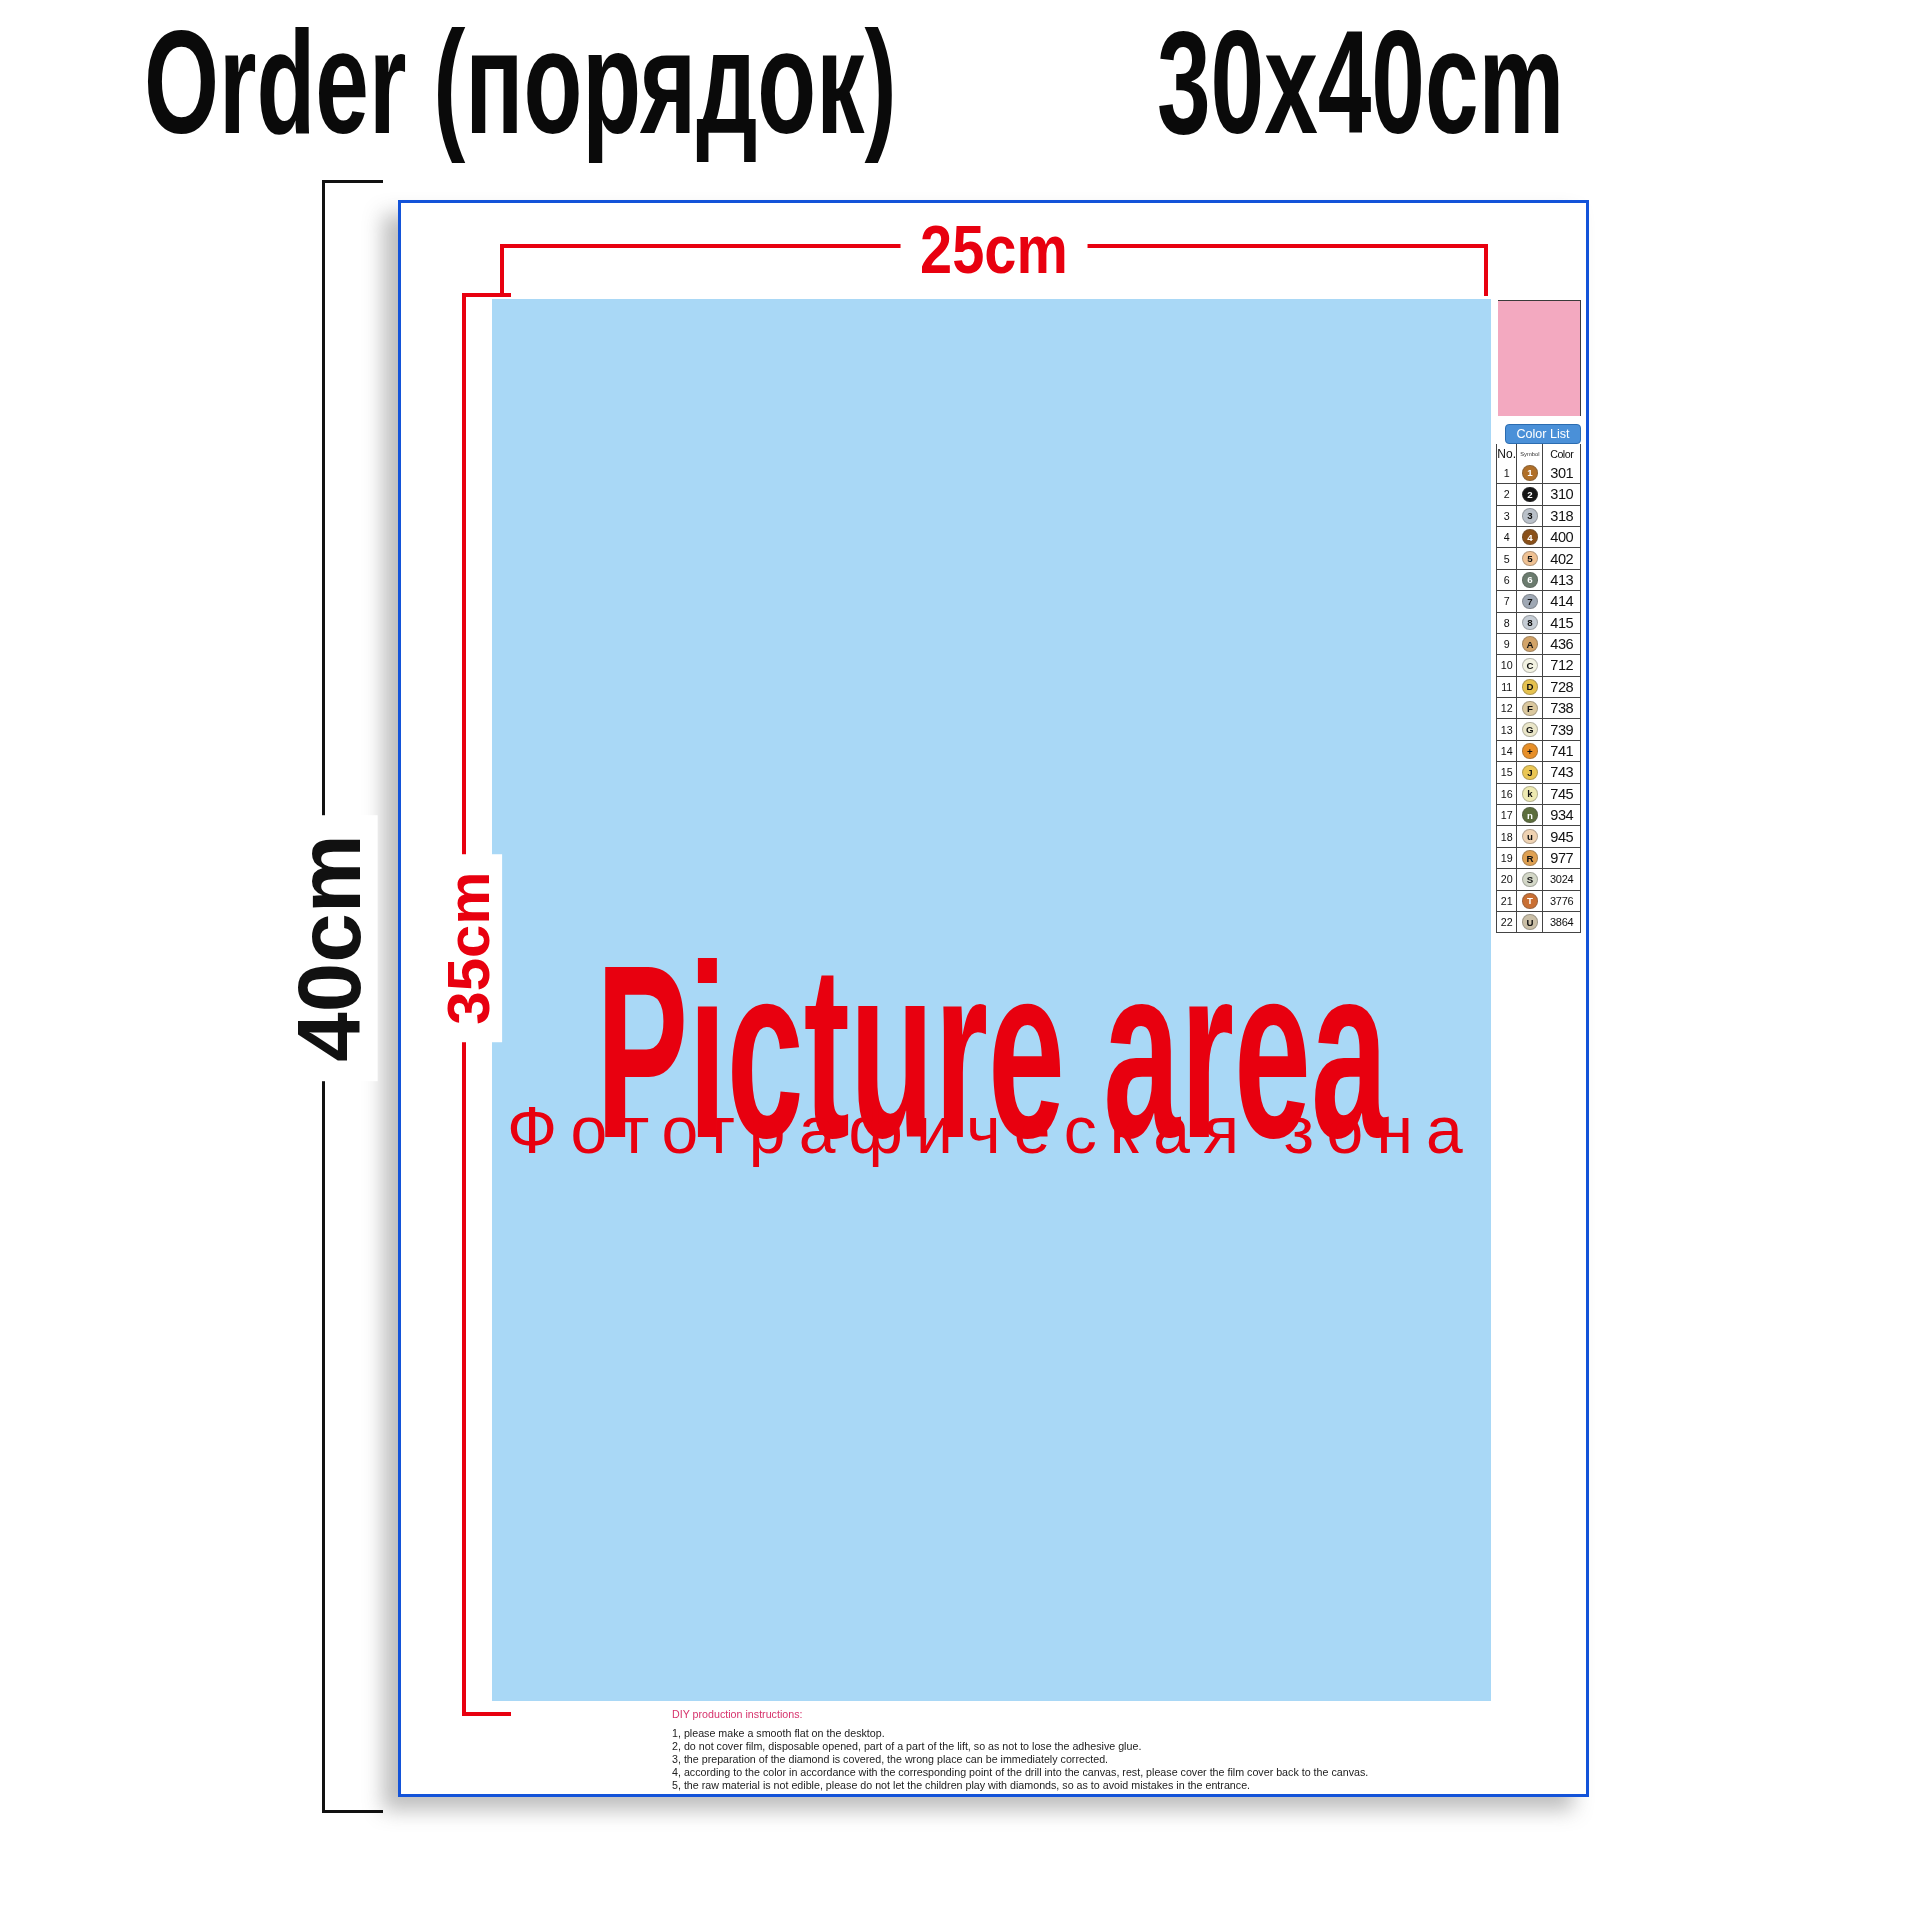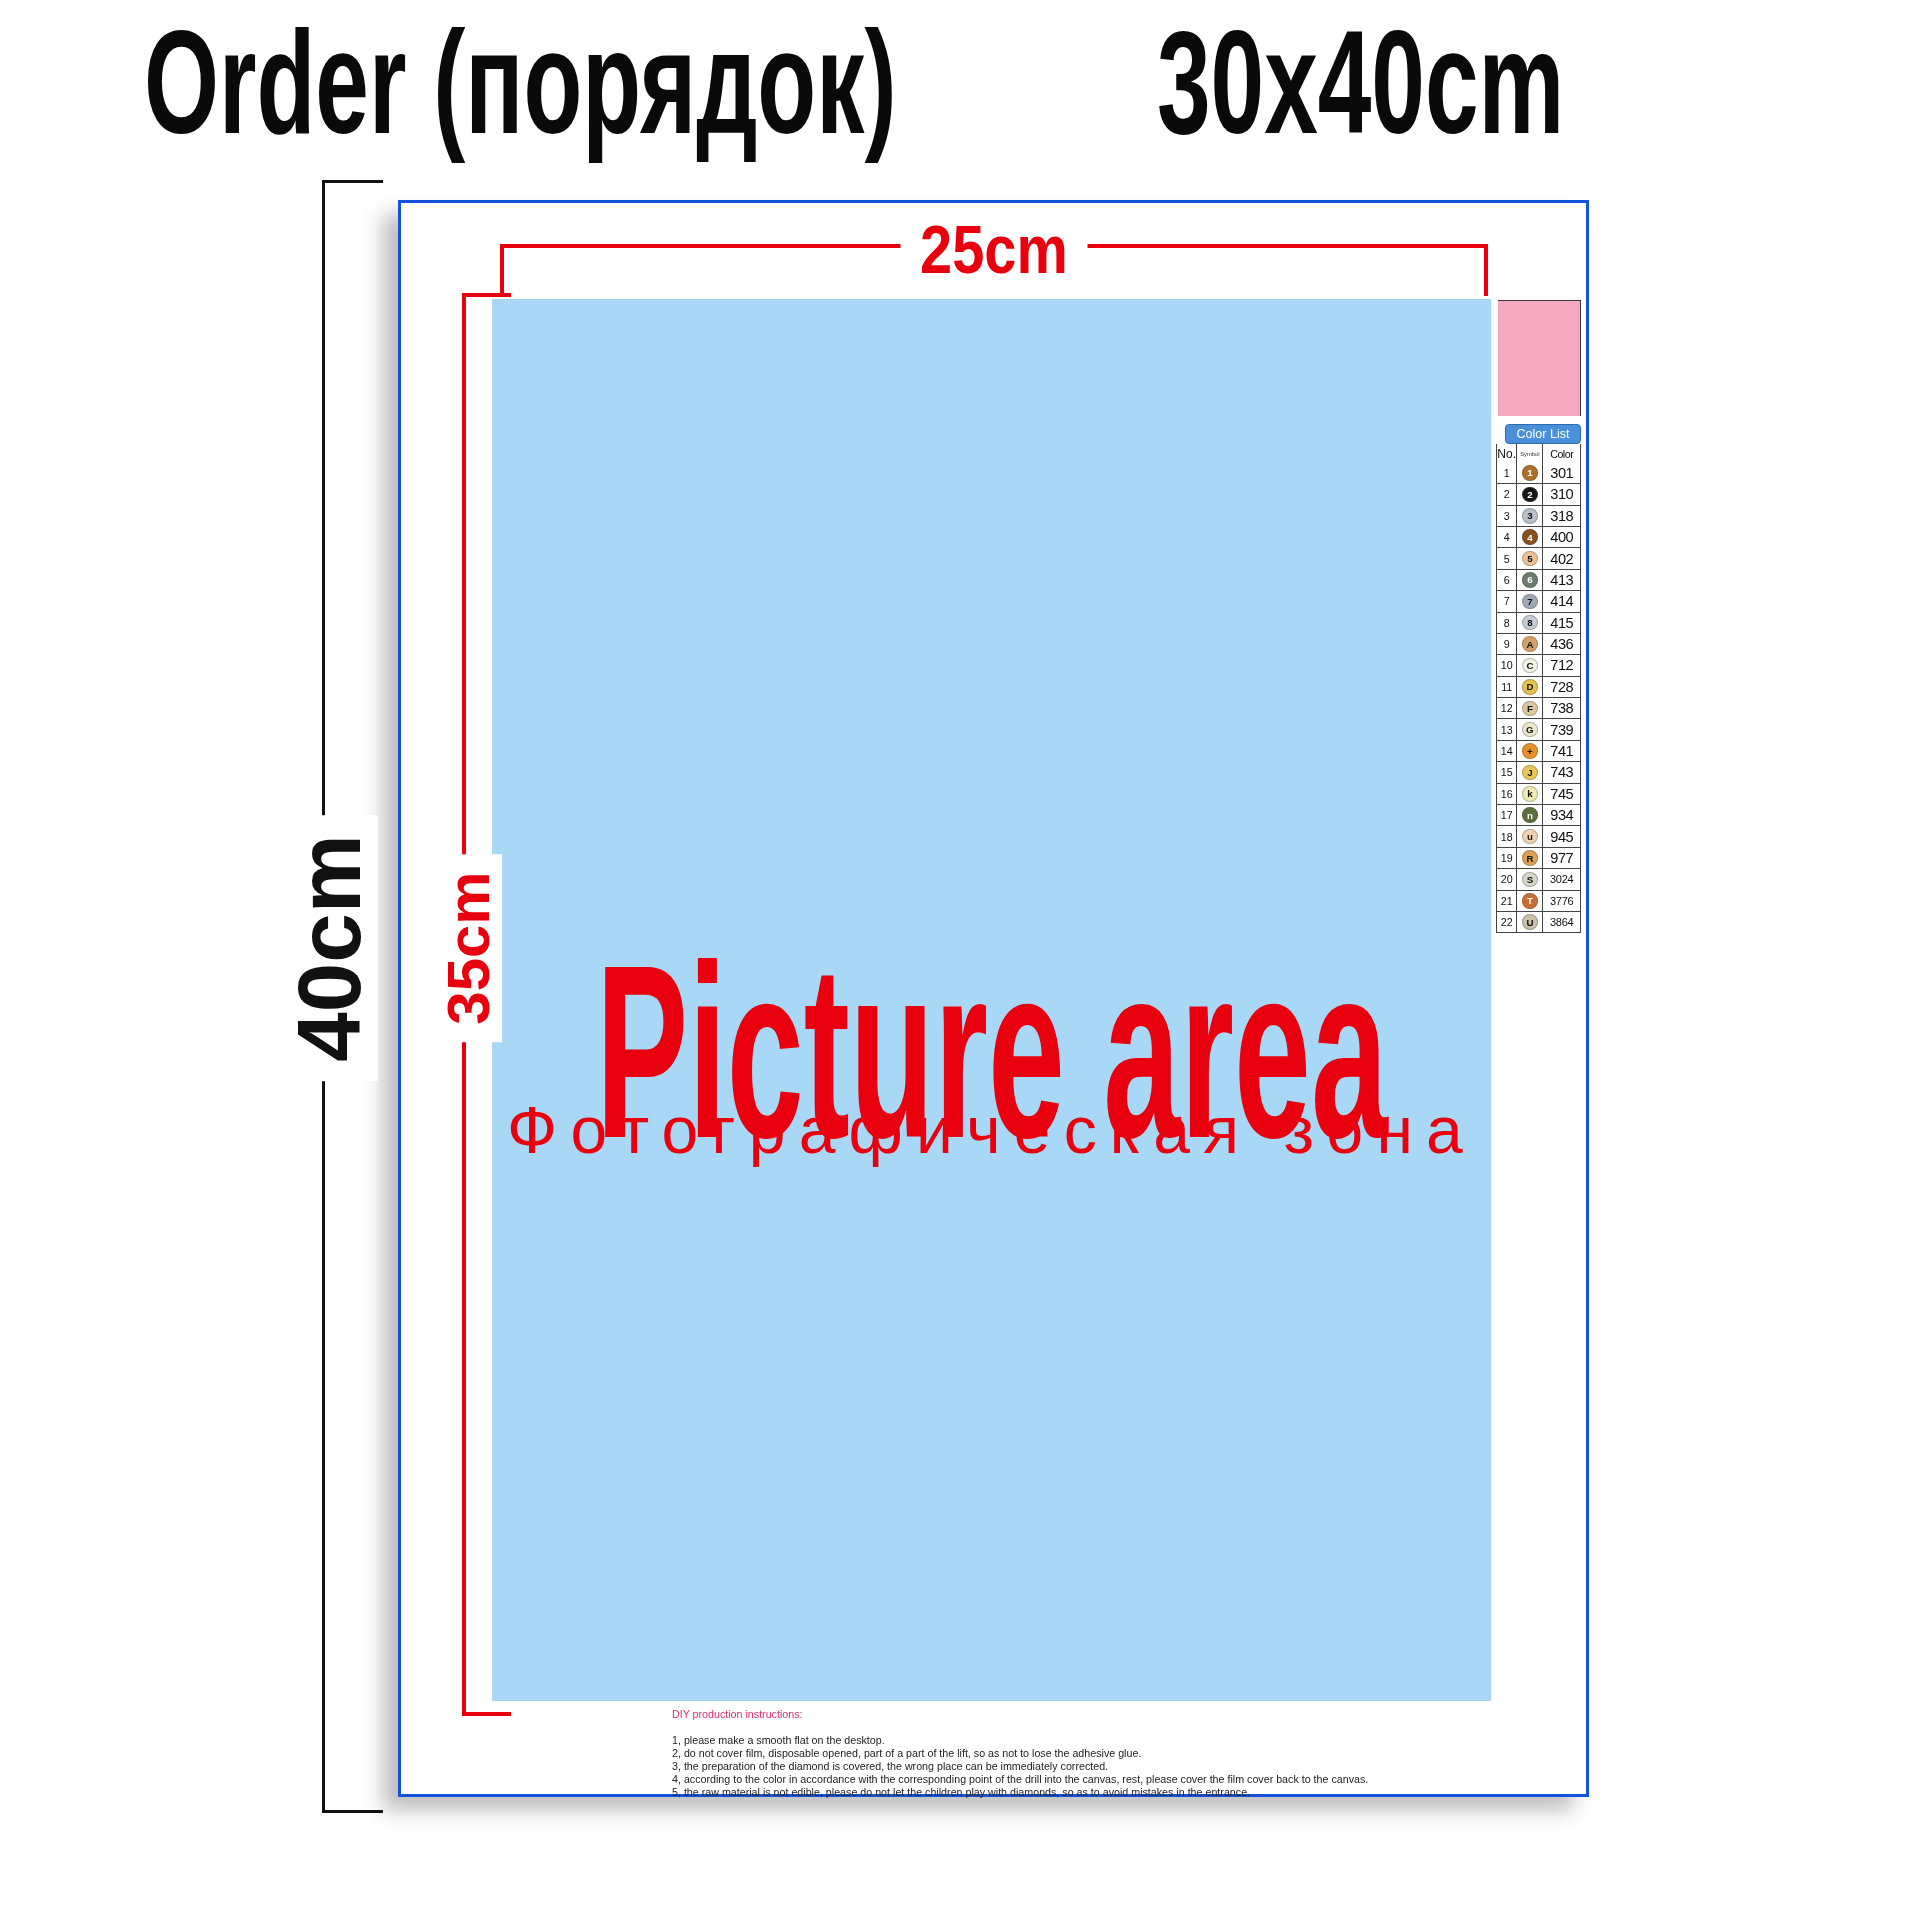--- a/index.html
+++ b/index.html
@@ -180,21 +180,21 @@
   .label-35 { font-size: 60px; color: var(--accent-red); padding: 2.9px 17.5px; }
 
   
   .instructions {
     position: absolute;
     left: 672px; top: 1708px;
     width: 815px;
     font-size: 10.7px; line-height: 13px;
     color: #222;
   }
-  .instr-title { color: #d6336c; margin-bottom: 13px; }
+  .instr-title { color: #d6336c; margin-bottom: 6px; }
   .instr-line { white-space: nowrap; }
 </style>
 </head>
 <body>
 
 <div id="canvas">
 
   <div class="title title-left">Order (порядок)</div>
   <div class="title title-right">30x40cm</div>
 

